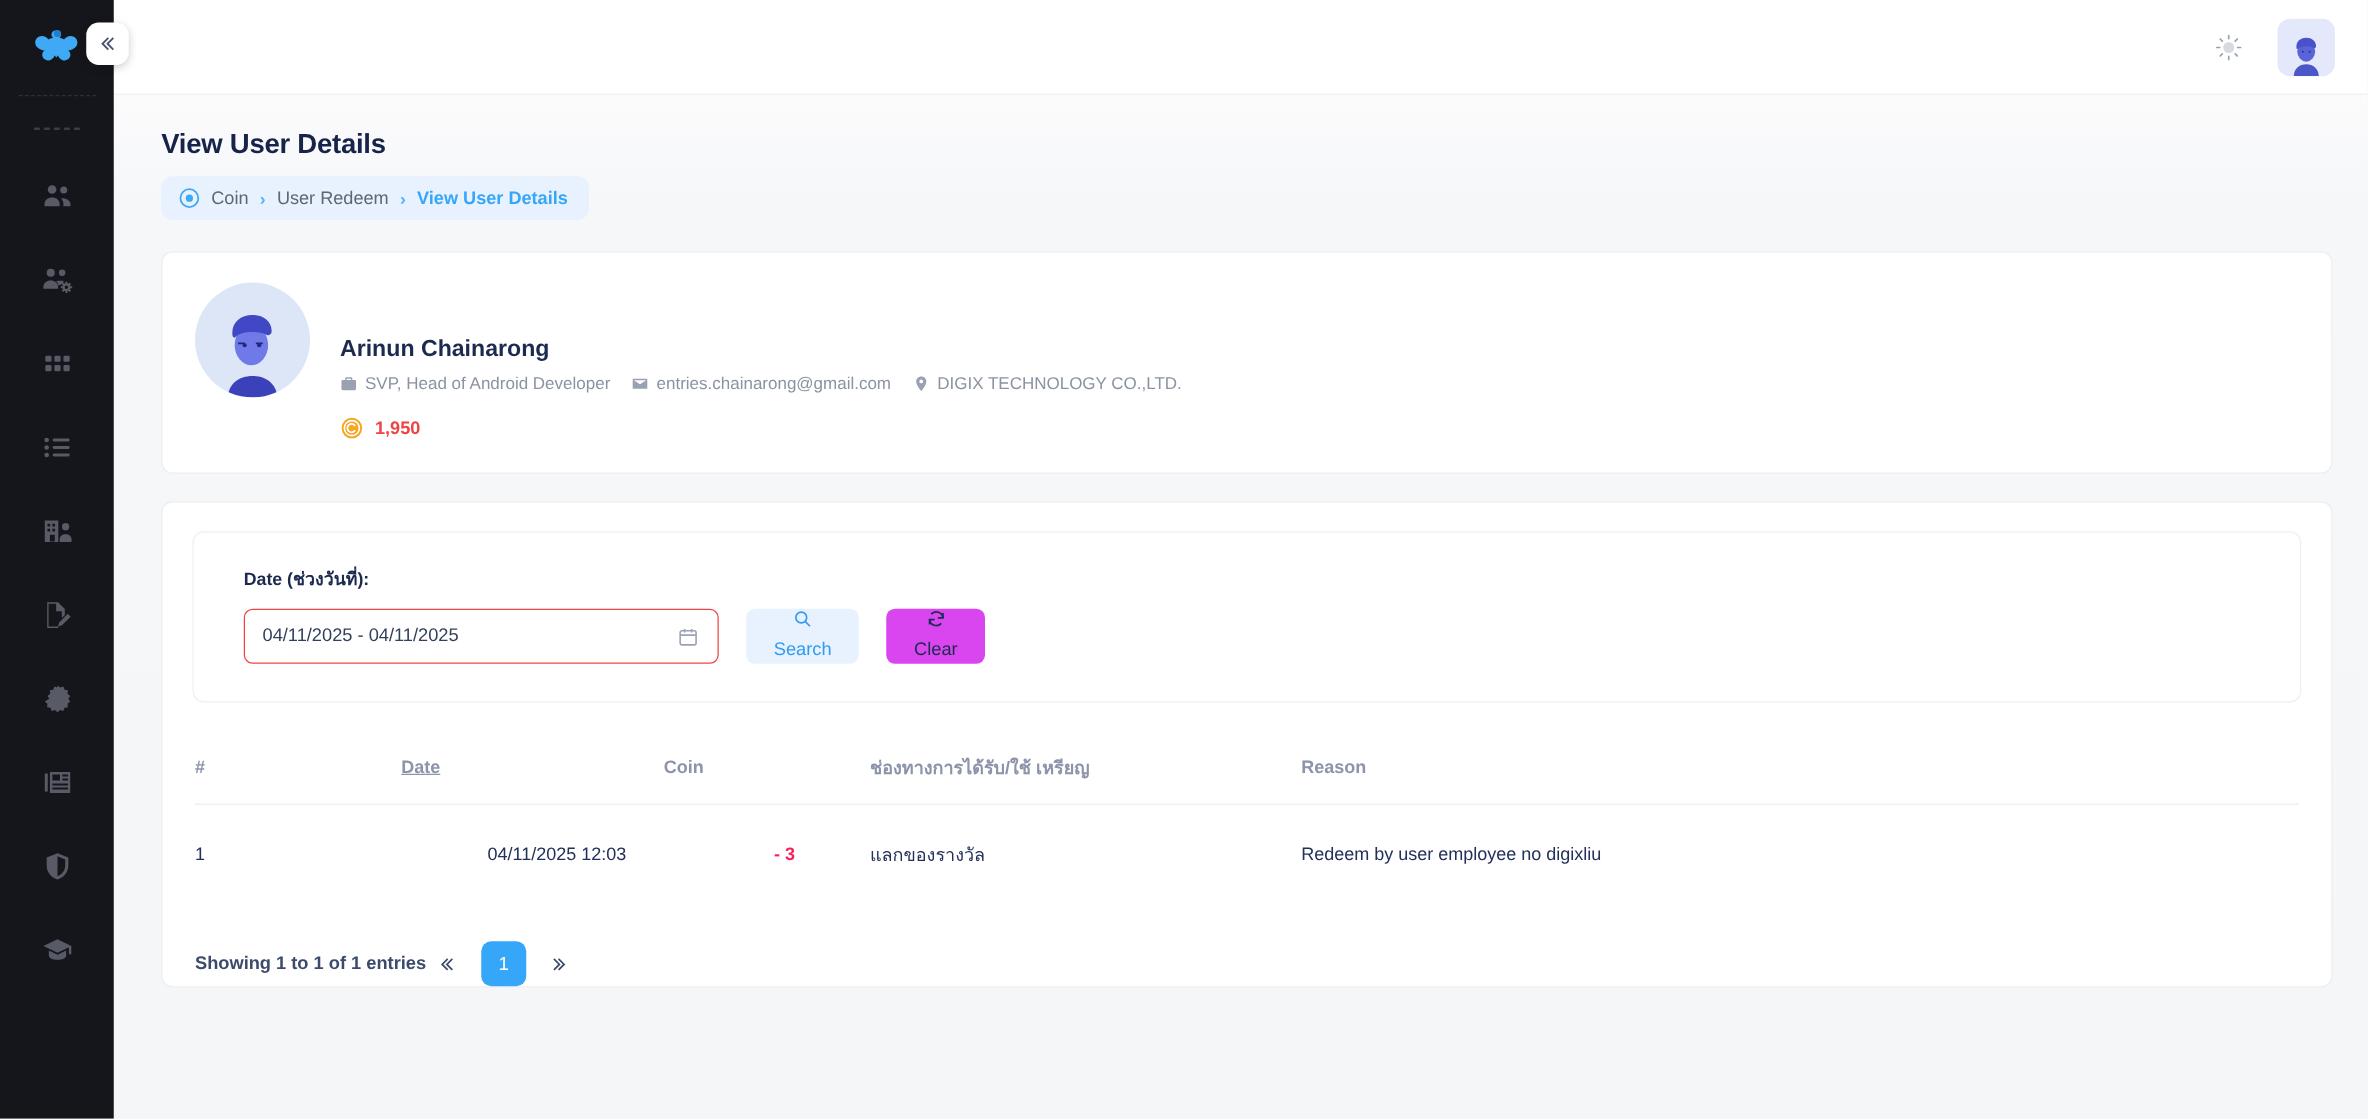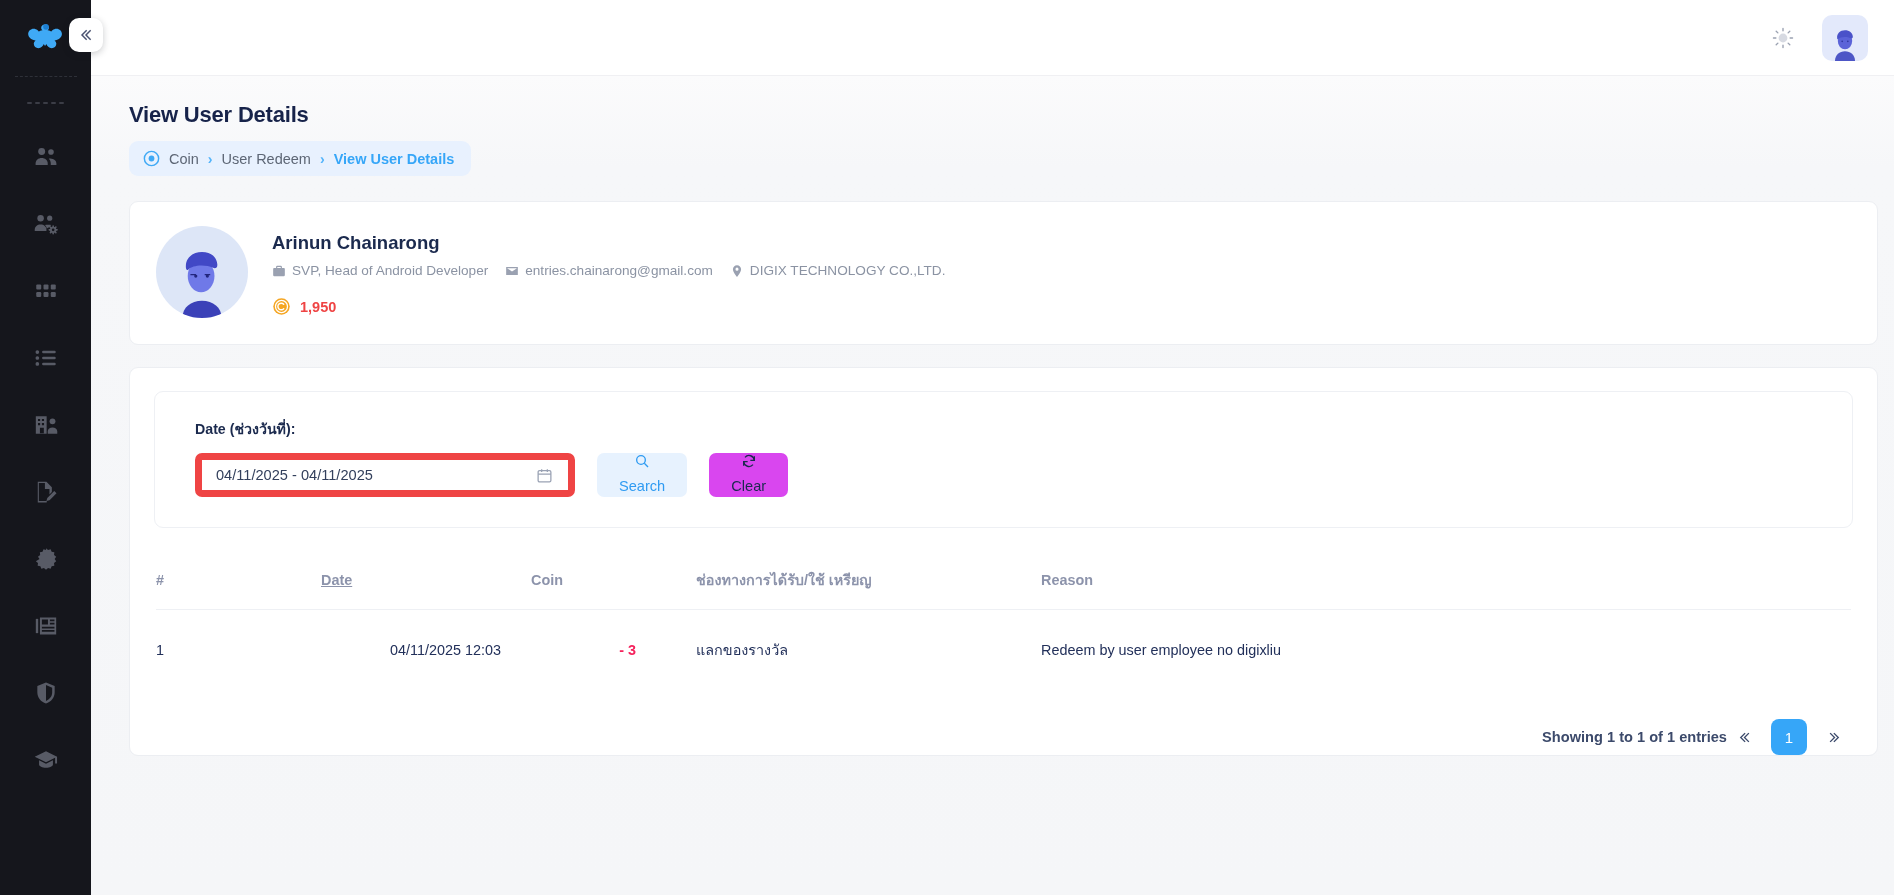--- a/index.html
+++ b/index.html
@@ -61,21 +61,21 @@
   .avatar-btn {
     width: 46px; height: 46px; border-radius: 10px; background: #e3e9fb;
     display: flex; align-items: flex-end; justify-content: center; overflow: hidden;
     cursor: pointer;
   }
   .avatar-btn svg { width: 40px; height: 40px; }
 
   .content {
     flex: 1; overflow: hidden;
     background: linear-gradient(180deg,#fbfbfc 0px,#f6f7f9 90px,#f5f6f8 100%);
-    padding: 26px 16px 0 38px;
+    padding: 26px 28px 0 38px;
   }
   .page-title {
     font-size: 22px; font-weight: bold; color: #17234a; letter-spacing: -.2px;
     margin-bottom: 13px;
   }
 
   .breadcrumb {
     display: inline-flex; align-items: center; gap: 9px;
     background: #e8f1fe; border-radius: 9px; padding: 9px 17px 9px 14px;
     margin-bottom: 25px;
@@ -92,38 +92,38 @@
 
   
   .profile-card { display: flex; align-items: flex-start; padding: 24px 30px 26px 26px; margin-bottom: 22px; }
   .profile-avatar {
     width: 92px; height: 92px; border-radius: 50%; background: #dde6f7;
     display: flex; align-items: flex-end; justify-content: center; overflow: hidden;
     flex: 0 0 92px; margin-right: 24px;
   }
   .profile-avatar svg { width: 82px; height: 82px; }
   .profile-info { padding-top: 6px; }
-  .profile-name { font-size: 18.5px; font-weight: bold; color: #1b2a4e; margin-bottom: 9px; }
+  .profile-name { font-size: 18.5px; font-weight: bold; color: #1b2a4e; margin-bottom: 9px; margin-top: 36px; }
   .profile-meta { display: flex; align-items: center; gap: 7px; flex-wrap: wrap; }
   .meta-item { display: inline-flex; align-items: center; gap: 6px; font-size: 13.6px; color: #8b93a3; margin-right: 10px; }
   .meta-item svg { width: 14px; height: 14px; fill: #9aa1b1; flex: 0 0 14px; }
   .coin-row { display: flex; align-items: center; gap: 9px; margin-top: 19px; }
   .coin-row svg { width: 19px; height: 19px; }
   .coin-amount { font-size: 14.5px; font-weight: bold; color: #ef4444; }
 
   
   .main-card { padding: 0; }
   .filter-box {
     margin: 23px 24px 0 24px; border: 1px solid #eef0f4; border-radius: 9px;
     padding: 26px 30px 30px 40px;
   }
   .filter-label { font-size: 14.2px; font-weight: bold; color: #1b2a4e; margin-bottom: 13px; }
   .filter-row { display: flex; align-items: center; gap: 22px; }
   .date-input {
-    width: 380px; height: 44px; border: 7px solid #ef4444; border-radius: 7px;
+    width: 380px; height: 44px; border: 1px solid #ef4444; border-radius: 7px;
     background: #fff; display: flex; align-items: center; justify-content: space-between;
     padding: 0 15px 0 14px; cursor: pointer;
   }
   .date-value { font-size: 14.6px; color: #33405c; }
   .date-input svg { width: 17px; height: 17px; stroke: #9aa2b4; fill: none; stroke-width: 1.8; }
   .btn {
     height: 44px; border-radius: 7px; display: inline-flex; align-items: center;
     gap: 9px; padding: 0 22px; font-size: 14.6px; cursor: pointer; border: none;
     font-family: inherit;
     flex-direction: column;
@@ -145,21 +145,21 @@
   }
   .col-idx  { width: 165px; }
   .col-date { width: 210px; }
   .col-coin { width: 165px; }
   .col-ch   { width: 345px; }
   td.c-date { text-align: right; padding-right: 30px; }
   th.c-date { text-align: left; text-decoration: underline; }
   td.c-coin { color: #f5225c; font-weight: bold; text-align: right; padding-right: 60px; }
 
   .table-footer {
-    display: flex; align-items: center; justify-content: flex-end;
+    display: flex; align-items: center; justify-content: flex-start;
     padding: 28px 26px 0 26px;
   }
   .showing { font-size: 14.6px; font-weight: bold; color: #3c4a6b; }
   .pager { display: flex; align-items: center; gap: 10px; }
   .pager-btn {
     min-width: 34px; height: 34px; border-radius: 8px; display: flex;
     align-items: center; justify-content: center; cursor: pointer;
     font-size: 15px; color: #3c4a6b; background: transparent; border: none;
     font-family: inherit;
   }

